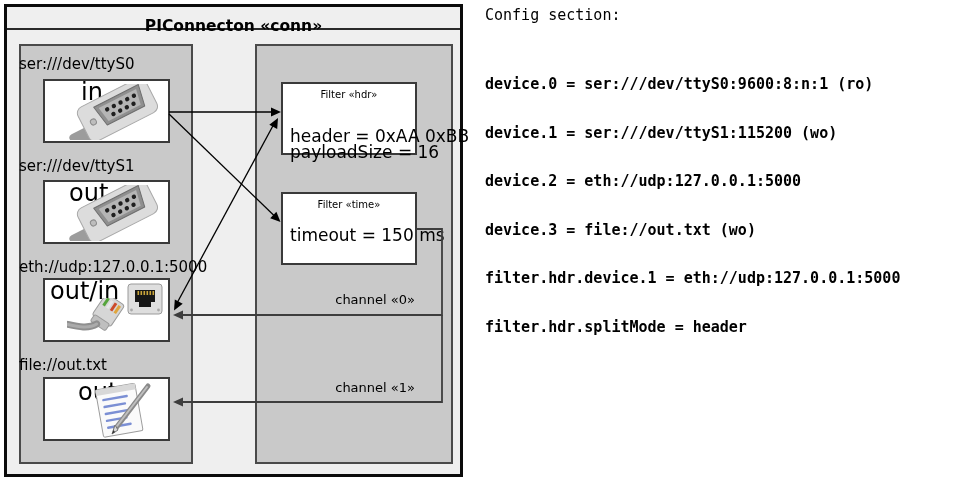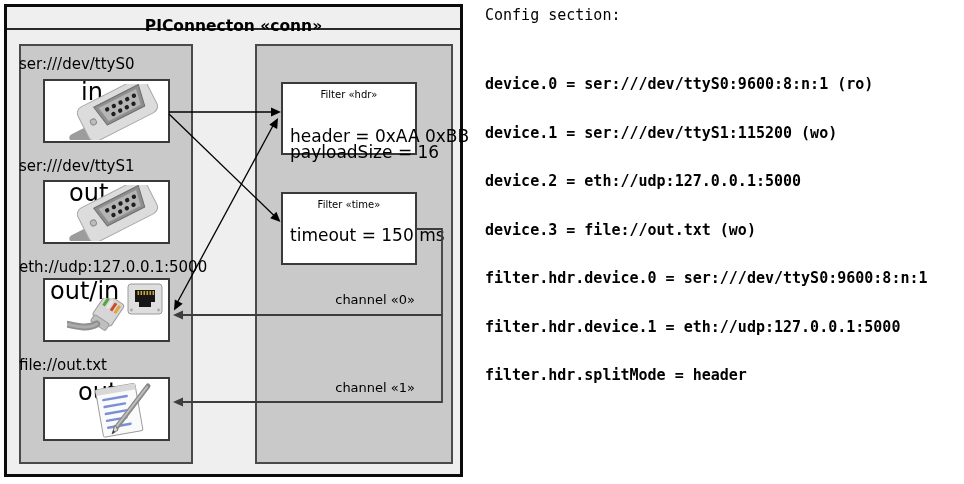--- a/index.html
+++ b/index.html
@@ -184,21 +184,20 @@
     <path d="M442 315 V402 H182" fill="none" stroke="#3d3d3d" stroke-width="1.8"></path>
     <polygon points="173,402 183,397.5 183,406.5" fill="#3d3d3d"></polygon>
   </svg>
 
   <div class="abs config-heading">Config section:</div>
   <div class="abs config-block">
     <div>device.0 = ser:///dev/ttyS0:9600:8:n:1 (ro)</div>
     <div>device.1 = ser:///dev/ttyS1:115200 (wo)</div>
     <div>device.2 = eth://udp:127.0.0.1:5000</div>
     <div>device.3 = file://out.txt (wo)</div>
-    <div>filter.hdr.device.0 = ser:///dev/ttyS0:9600:8:n:1</div>
     <div>filter.hdr.device.1 = eth://udp:127.0.0.1:5000</div>
     <div>filter.hdr.splitMode = header</div>
     
     
     
     
     
     
     
     

